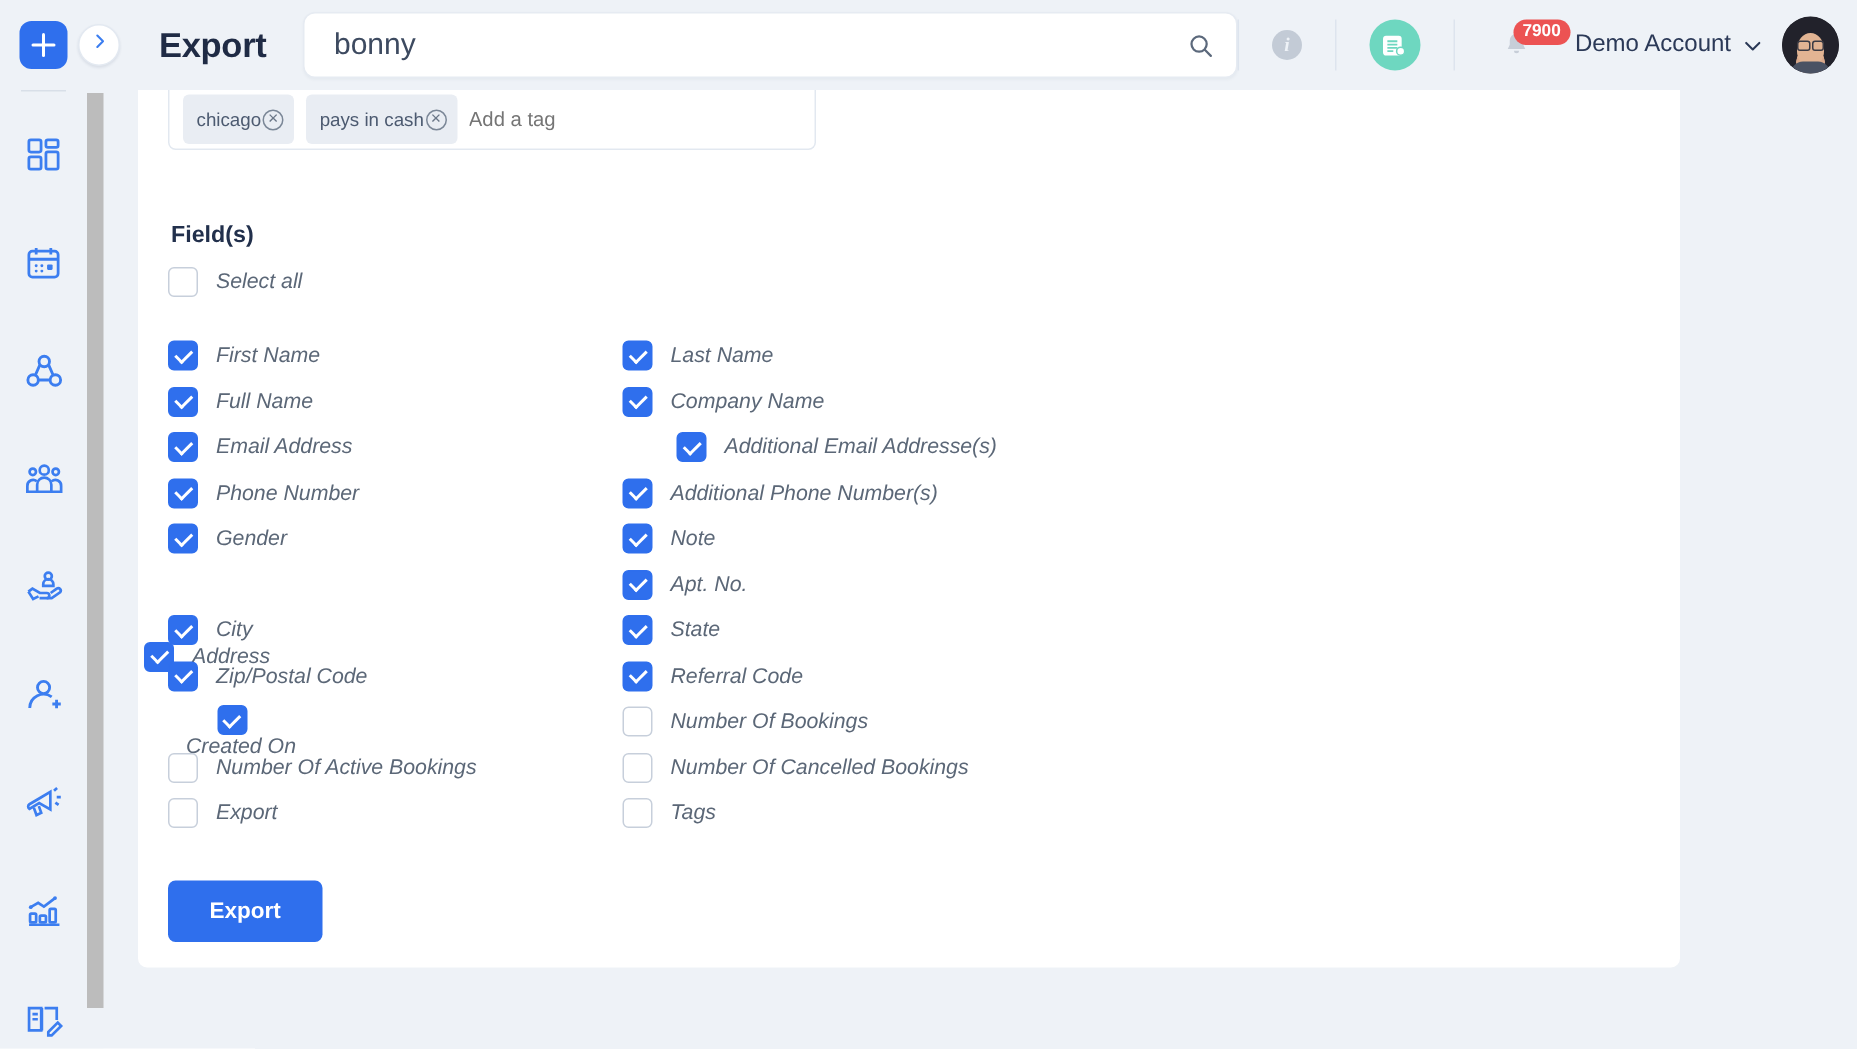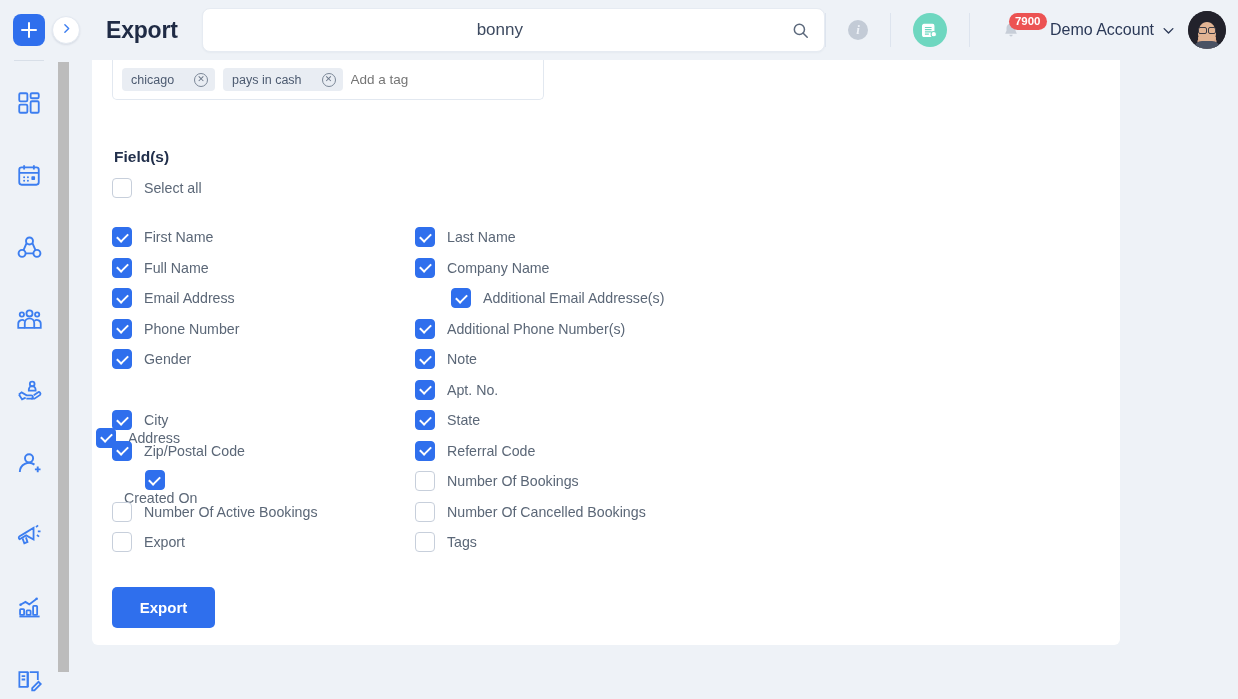--- a/index.html
+++ b/index.html
@@ -69,24 +69,23 @@
     font-size:23px; font-weight:bold; color:#1f2b45; letter-spacing:-.2px;
     margin-left:26px; white-space:nowrap;
   }
   #search-wrap{
     margin-left:24px; width:672px; height:44px;
     background:#fff; border:1px solid #e6ebf2; border-radius:8px;
     display:flex; align-items:center; padding:0 14px;
     box-shadow:0 1px 2px rgba(20,40,80,.04);
   }
   #search-input{
-    flex:1; border:none; outline:none; font-size:17px; color:#3d4a60;
+    flex:1; border:none; outline:none; font-size:20px; color:#3d4a60;
     font-family:"Liberation Sans", sans-serif; background:transparent;
     padding:0 6px;
-    text-align:center;
   }
   #search-icon-btn{ cursor:pointer; display:flex; align-items:center; padding-left:8px;}
 
   .vdiv{ width:1px; height:34px; background:#dde4ee; flex:none; }
 
   #info-icon{
     width:20px;height:20px;border-radius:50%;background:#c3cbd6;
     color:#eef2f7; font-size:13px; font-weight:bold; font-style:italic;
     display:flex;align-items:center;justify-content:center;
     margin:0 22px; cursor:pointer; flex:none;
@@ -134,22 +133,22 @@
     background:#fff; border-radius:0 0 6px 6px;
   }
 
   
   #tag-input-box{
     position:absolute; left:20px; top:0px; width:432px; height:40px;
     border:1px solid #e2e8f0; border-top:none; border-radius:0 0 5px 5px;
     display:flex; align-items:center; padding:0 9px; gap:8px;
   }
   .tag-chip{
-    background:#e9edf3; border-radius:4px; height:23px;
-    display:flex; align-items:center; gap:20px; padding:0 7px 0 9px;
+    background:#e9edf3; border-radius:4px; height:33px;
+    display:flex; align-items:center; gap:1px; padding:0 7px 0 9px;
     font-size:12.5px; color:#4c5a70; white-space:nowrap; cursor:default;
   }
   .tag-x{
     width:14px;height:14px;border-radius:50%;border:1.2px solid #7b8797;
     display:flex;align-items:center;justify-content:center;
     font-size:9px; color:#6a7687; cursor:pointer; line-height:1;
     font-family:"Liberation Sans", sans-serif;
   }
   #tag-add-input{
     border:none;outline:none;background:transparent;font-size:13.5px;
@@ -158,20 +157,21 @@
 
   #fields-title{
     position:absolute; left:22px; top:88px;
     font-size:15.5px; font-weight:bold; color:#22304c;
   }
 
   
   .cb-row{
     position:absolute; display:flex; align-items:center; cursor:pointer;
     height:22px;
+    font-style:italic;
   }
   .cb{
     width:20px;height:20px;border-radius:4px; flex:none;
     display:flex;align-items:center;justify-content:center;
   }
   .cb.off{ border:1.6px solid #c7cfdb; background:#fff; }
   .cb.on { background:#2f6fed; border:1.6px solid #2f6fed; }
   .cb.on:after{
     content:""; width:5px; height:9px; margin-top:-2px;
     border:solid #fff; border-width:0 2.2px 2.2px 0; transform:rotate(45deg);

